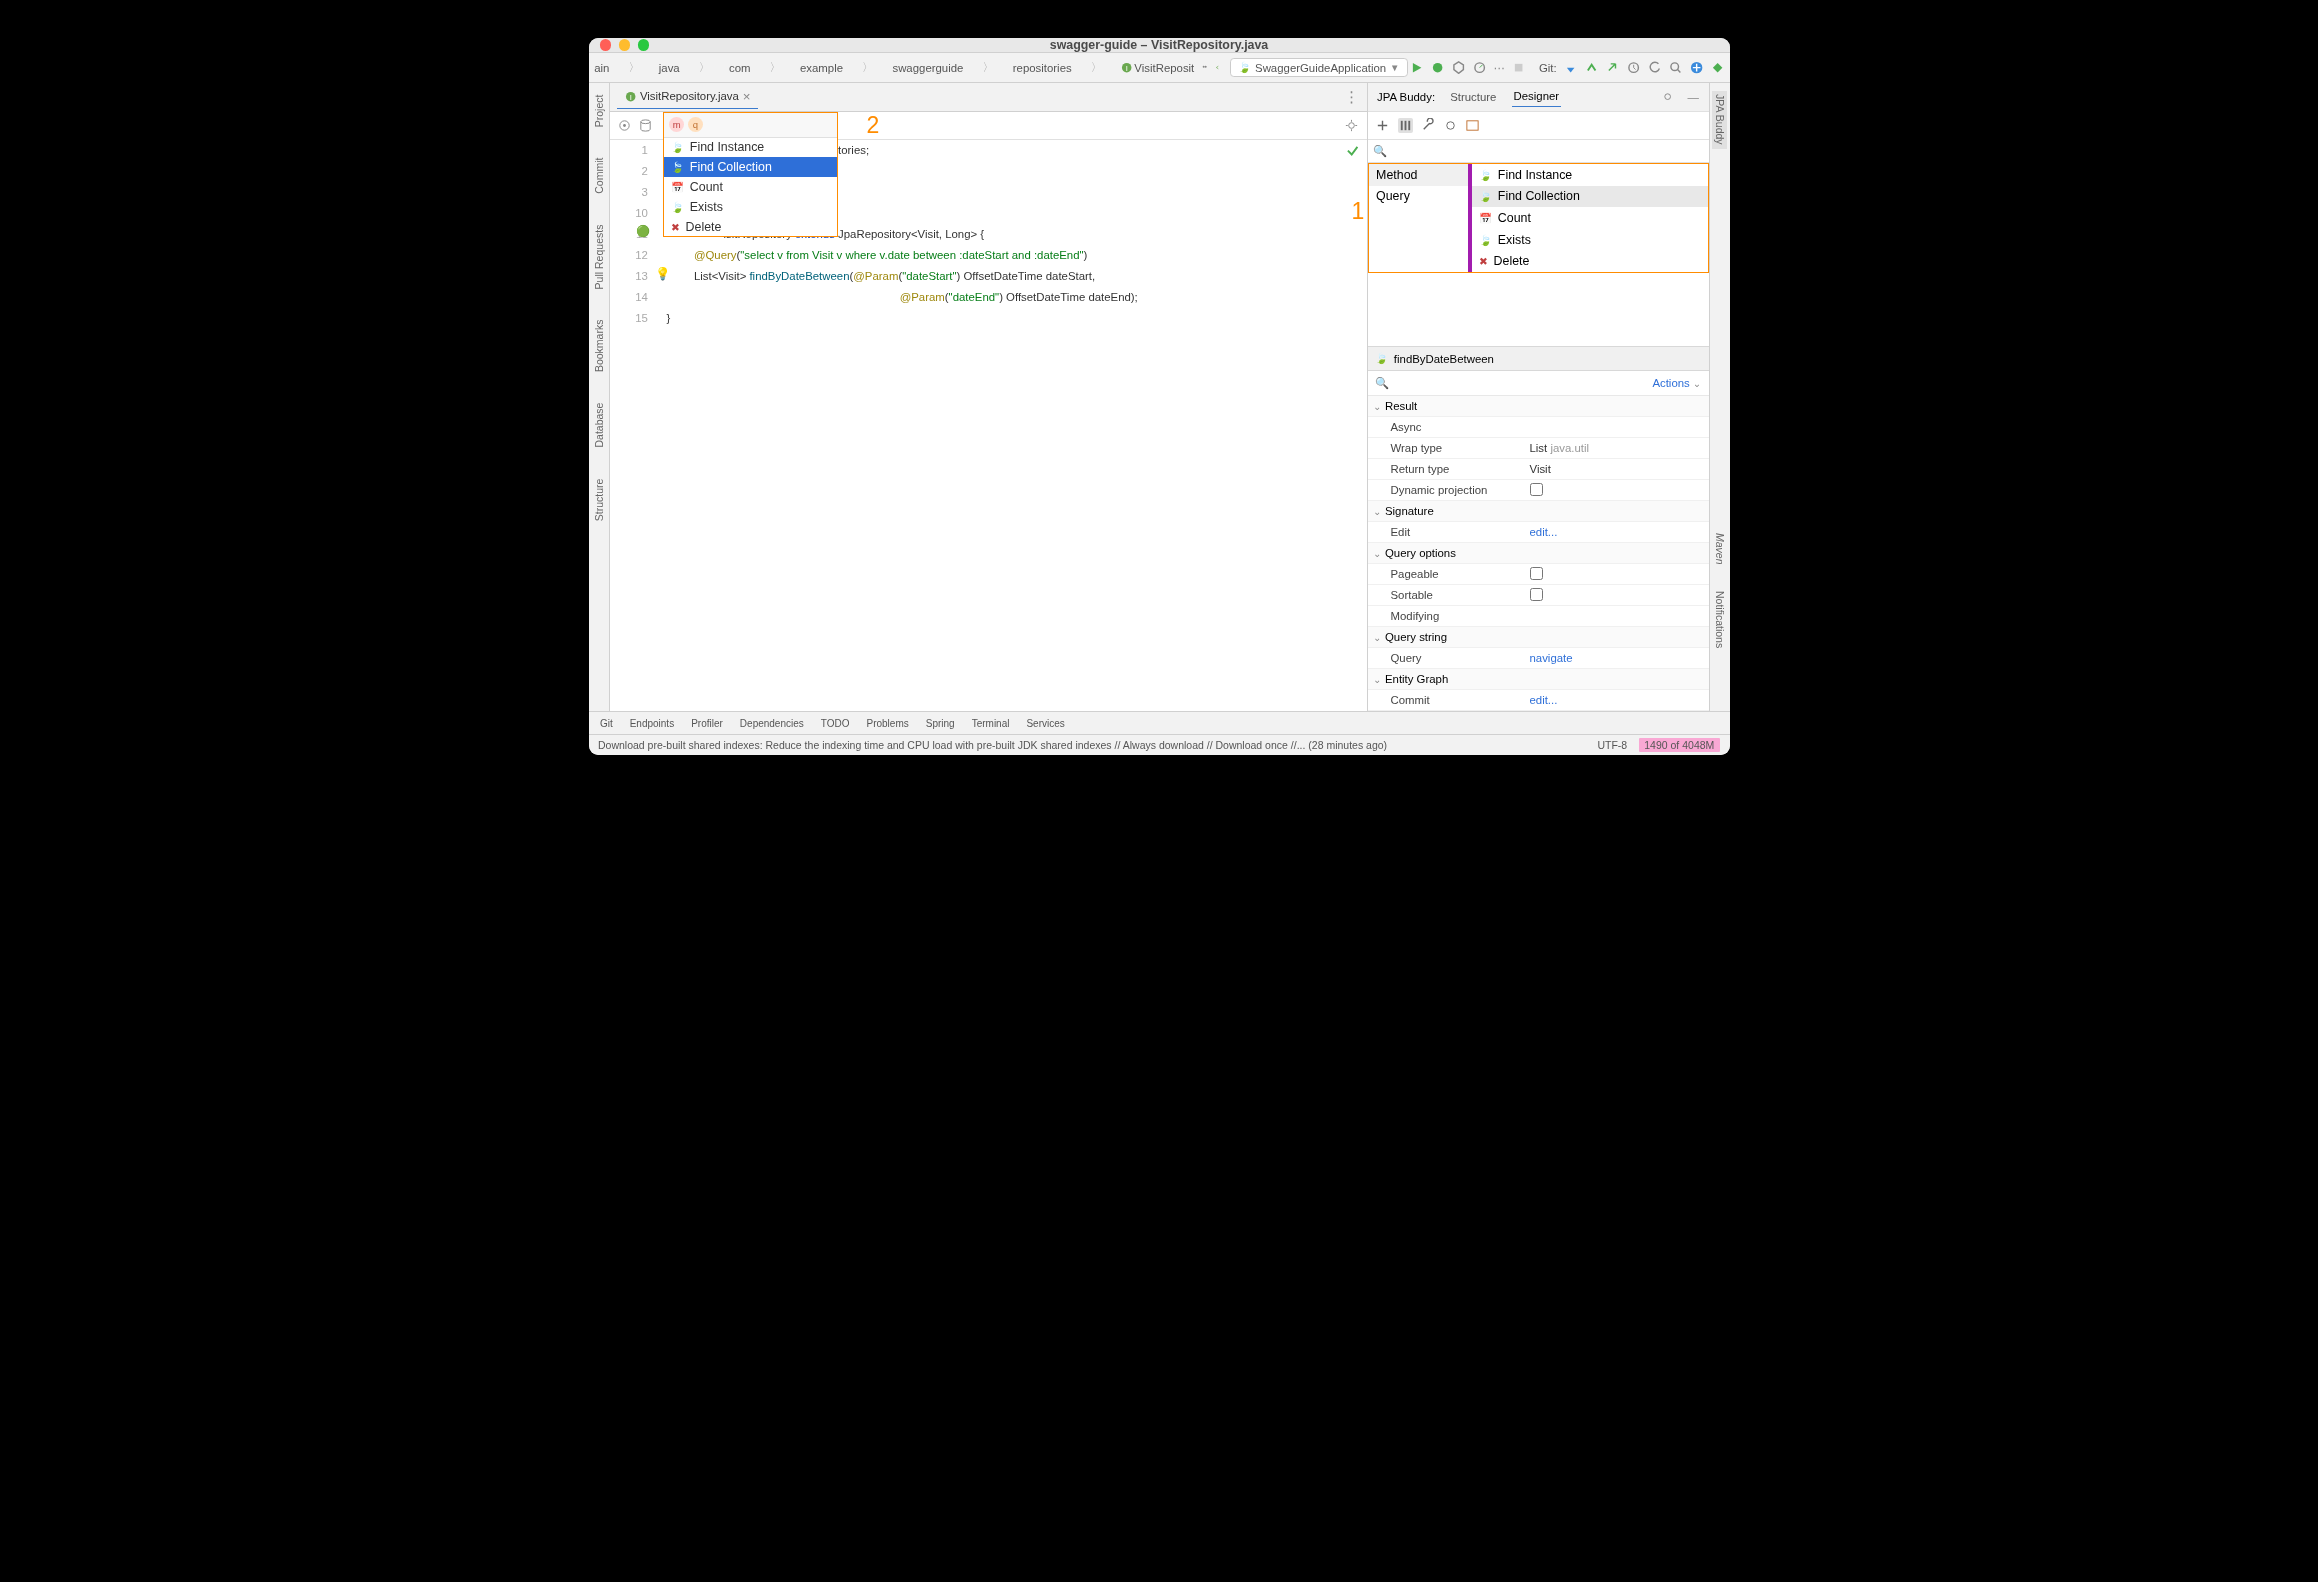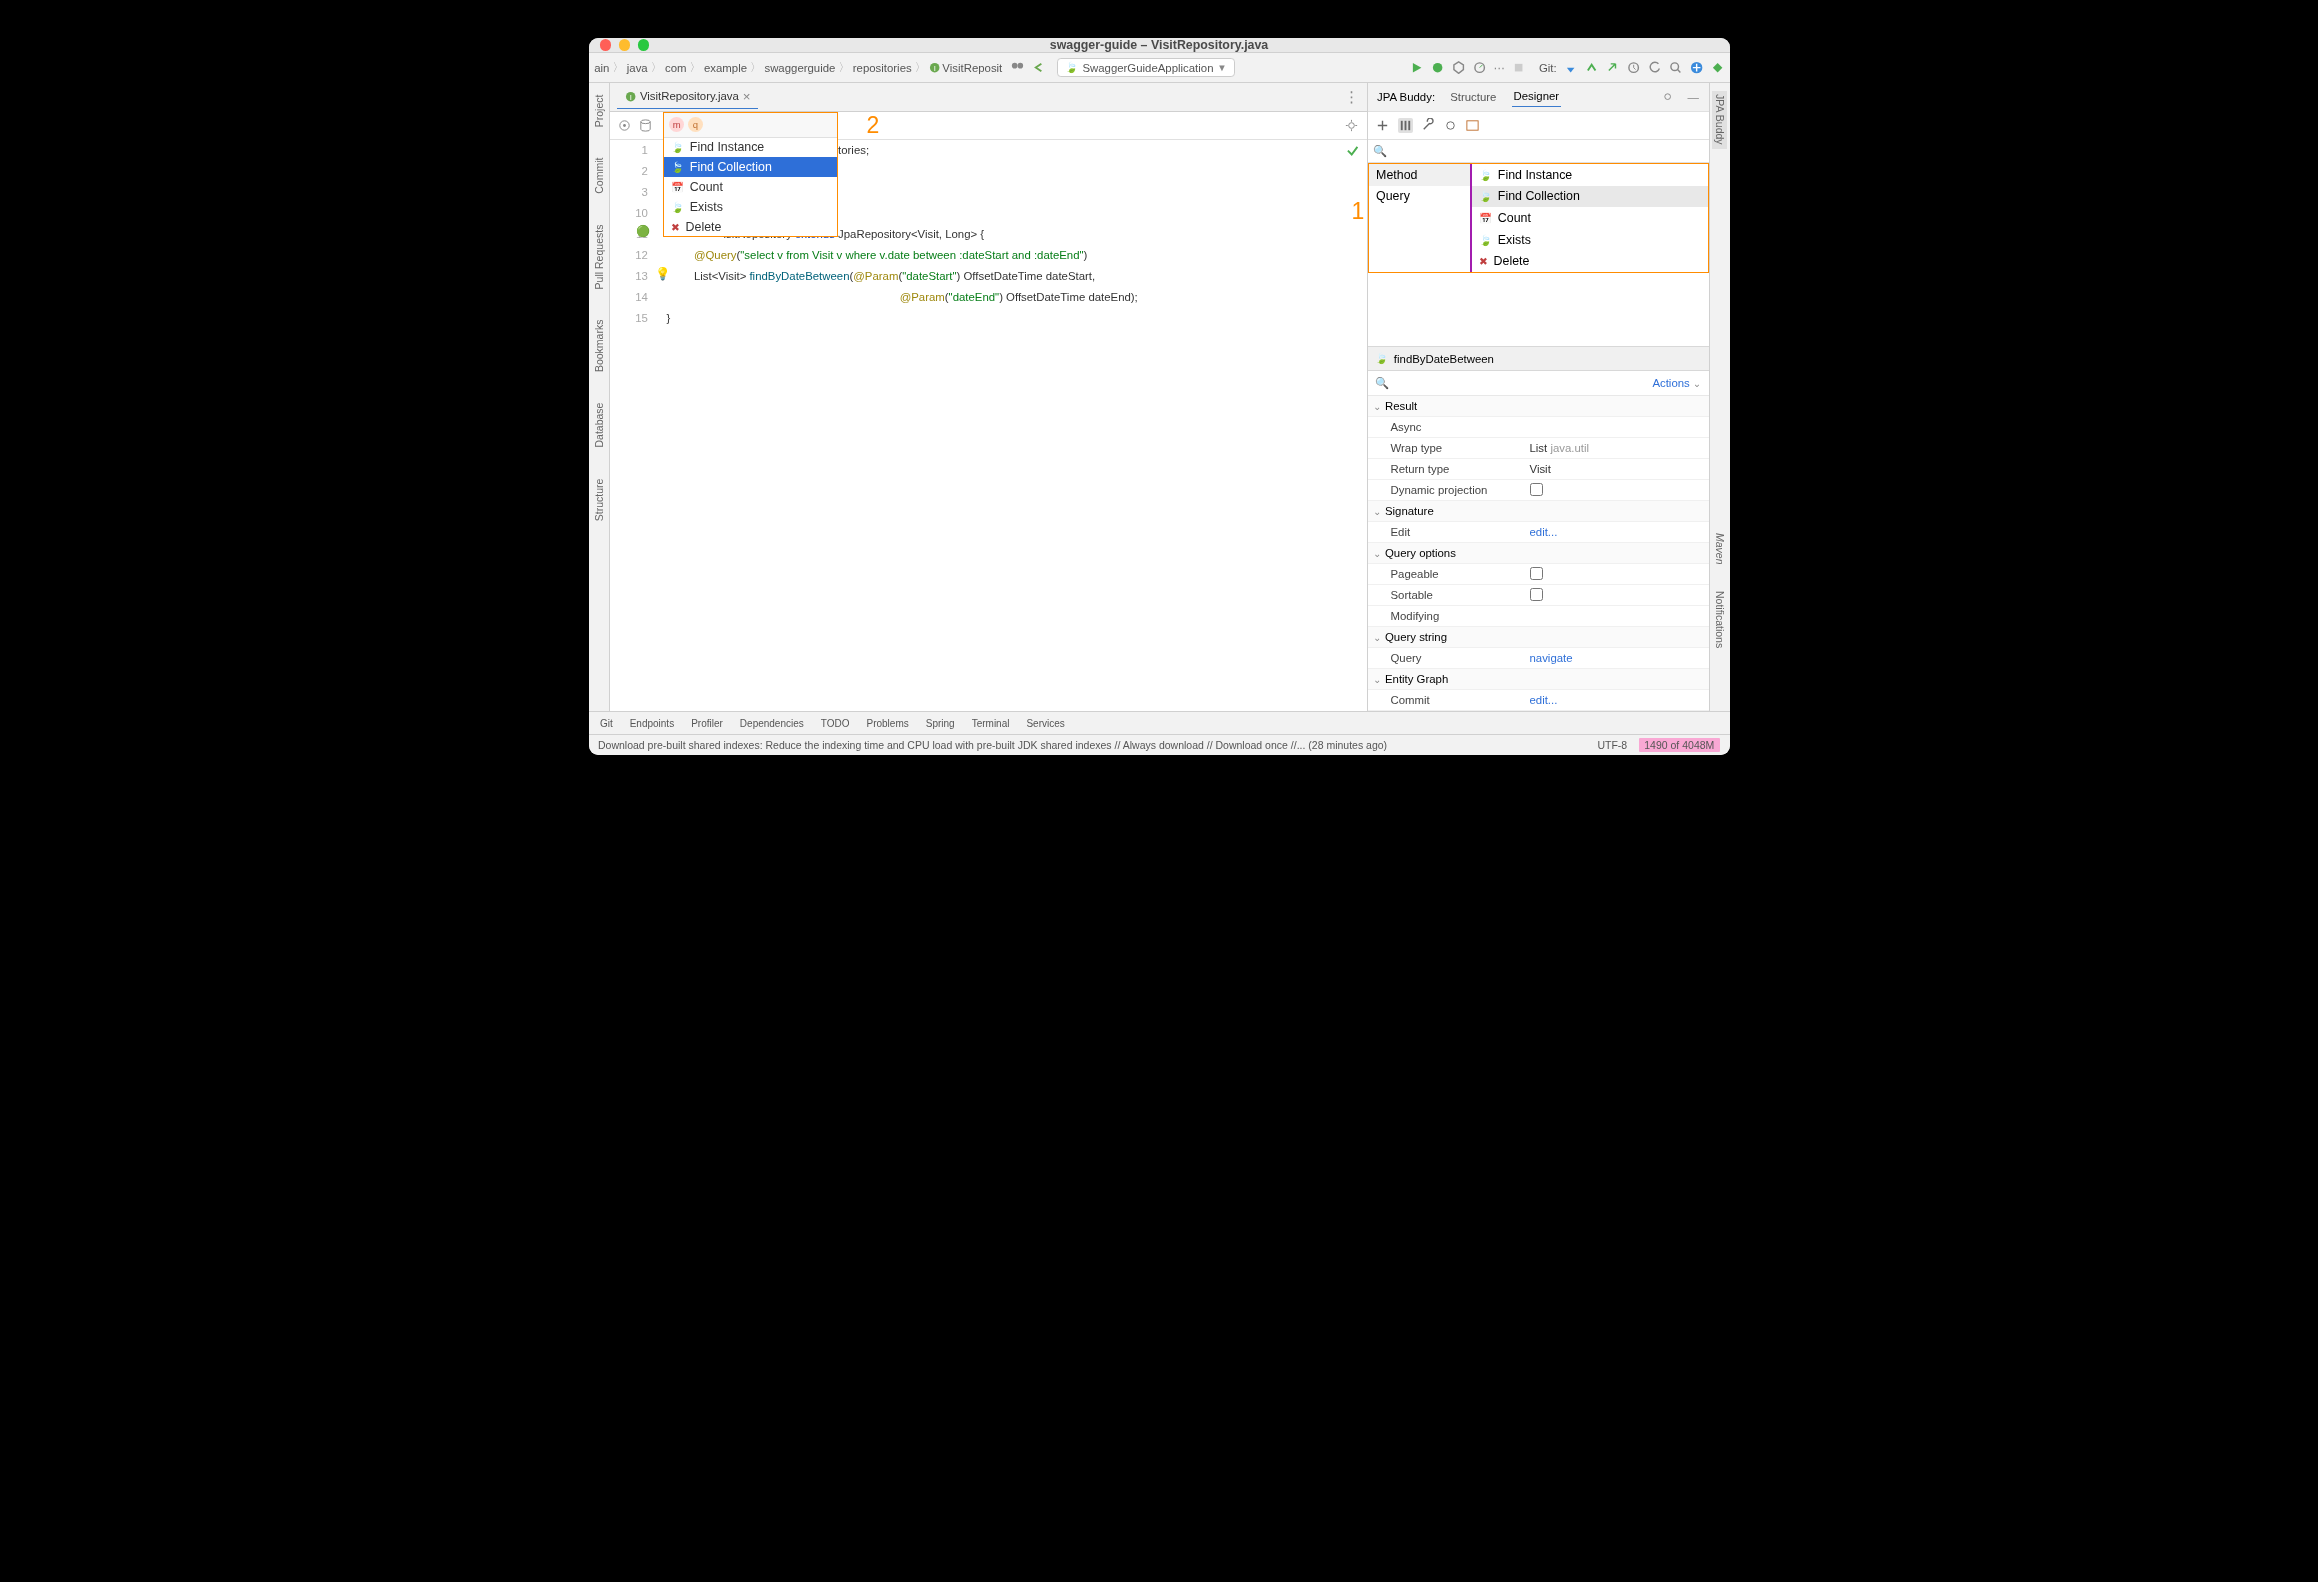--- a/index.html
+++ b/index.html
@@ -6,21 +6,21 @@
 body { background: #000; display: flex; justify-content: center; align-items: flex-start; padding: 38px 0; }
 .window { width: 1141px; background: #f2f2f2; border-radius: 9.5px; overflow: hidden; box-shadow: 0 19px 57px rgba(0,0,0,0.5); }
 .titlebar { height: 15px; display: flex; align-items: center; padding: 0 11.4px; background: #e8e8e8; border-bottom: 1px solid #d0d0d0; position: relative; }
 .traffic { display: flex; gap: 7.6px; }
 .traffic span { width: 11.4px; height: 11.4px; border-radius: 50%; display: block; }
 .tl-close { background: #ff5f57; }
 .tl-min { background: #febc2e; }
 .tl-max { background: #28c840; }
 .title { position: absolute; left: 50%; transform: translateX(-50%); font-size: 12.4px; color: #4a4a4a; font-weight: 600; }
 .toolbar { height: 30px; display: flex; align-items: center; padding: 0 5.7px; background: #f2f2f2; border-bottom: 1px solid #d0d0d0; gap: 1.9px; font-size: 11.4px; color: #555; }
-.breadcrumb { display: flex; align-items: center; gap: 3px; flex: 0 0 auto; }
+.breadcrumb { display: flex; align-items: center; gap: 19px; flex: 0 0 auto; }
 .breadcrumb span { cursor: pointer; }
 .bc-sep { color: #aaa; }
 .run-config { border: 1px solid #ccc; border-radius: 3.8px; padding: 1.9px 7.6px; margin-left: 7.6px; display: flex; align-items: center; gap: 3.8px; background: #fff; }
 .tb-icons { margin-left: auto; display: flex; align-items: center; gap: 7.6px; }
 .tb-icons svg, .tb-icons .ic { width: 13.3px; height: 13.3px; cursor: pointer; }
 .main { display: flex; height: 628px; background: #fff; }
 .left-gutter { width: 21px; background: #f2f2f2; border-right: 1px solid #d0d0d0; display: flex; flex-direction: column; align-items: center; padding-top: 7.6px; gap: 23px; font-size: 10.5px; color: #666; }
 .left-gutter .vtab { writing-mode: vertical-rl; transform: rotate(180deg); cursor: pointer; padding: 3.8px 1.9px; }
 .right-gutter { width: 21px; background: #f2f2f2; border-left: 1px solid #d0d0d0; display: flex; flex-direction: column; align-items: center; padding-top: 7.6px; gap: 19px; font-size: 10.5px; color: #666; }
 .right-gutter .vtab { writing-mode: vertical-rl; cursor: pointer; padding: 3.8px 1.9px; }
@@ -47,21 +47,21 @@
 .method { color: #00627a; }
 .rhs { width: 342px; border-left: 1px solid #d0d0d0; display: flex; flex-direction: column; background: #fff; }
 .jpa-head { height: 28.5px; display: flex; align-items: center; padding: 0 9.5px; font-size: 11.4px; gap: 13.3px; border-bottom: 1px solid #e0e0e0; background: #f2f2f2; }
 .jpa-head .tabx { cursor: pointer; color: #555; padding: 3.8px 1.9px; }
 .jpa-head .tabx.active { border-bottom: 1.9px solid #3b7bce; color: #000; }
 .jpa-toolbar { height: 28.5px; display: flex; align-items: center; padding: 0 7.6px; gap: 7.6px; border-bottom: 1px solid #e0e0e0; }
 .jpa-toolbar .ic { width: 15px; height: 15px; cursor: pointer; color: #666; }
 .jpa-search { height: 23px; border-bottom: 1px solid #e0e0e0; display: flex; align-items: center; padding: 0 5.7px; color: #aaa; font-size: 11.4px; }
 .jpa-panel { border: 1.9px solid #ff8c00; display: flex; font-size: 12.4px; position: relative; }
 .annotation-1 { position: absolute; left: -17px; top: 34px; font-size: 23px; color: #ff8c00; }
-.jpa-left { width: 103px; border-right: 2px solid #a21caf; }
+.jpa-left { width: 103px; border-right: 4px solid #a21caf; }
 .jpa-left div { padding: 3.8px 7.6px; cursor: pointer; }
 .jpa-right { flex: 1; }
 .jpa-right div { padding: 3.8px 7.6px; display: flex; align-items: center; gap: 5.7px; cursor: pointer; }
 .jpa-right div.sel { background: #e8e8e8; }
 .detail-head { height: 25px; background: #f0f0f0; border-top: 1px solid #d8d8d8; border-bottom: 1px solid #d8d8d8; display: flex; align-items: center; padding: 0 7.6px; font-size: 11.4px; gap: 5.7px; margin-top: auto; }
 .jpa-detail-search { height: 25px; display: flex; align-items: center; justify-content: space-between; padding: 0 7.6px; font-size: 11.4px; border-bottom: 1px solid #e8e8e8; color: #2e6fd8; }
 .prop-table { font-size: 11.4px; }
 .prop-row { display: flex; align-items: center; border-bottom: 1px solid #f0f0f0; height: 21px; }
 .prop-row.group { background: #fafafa; font-weight: 500; padding-left: 5.7px; gap: 3.8px; }
 .prop-row .label { width: 162px; padding-left: 23px; color: #444; }

